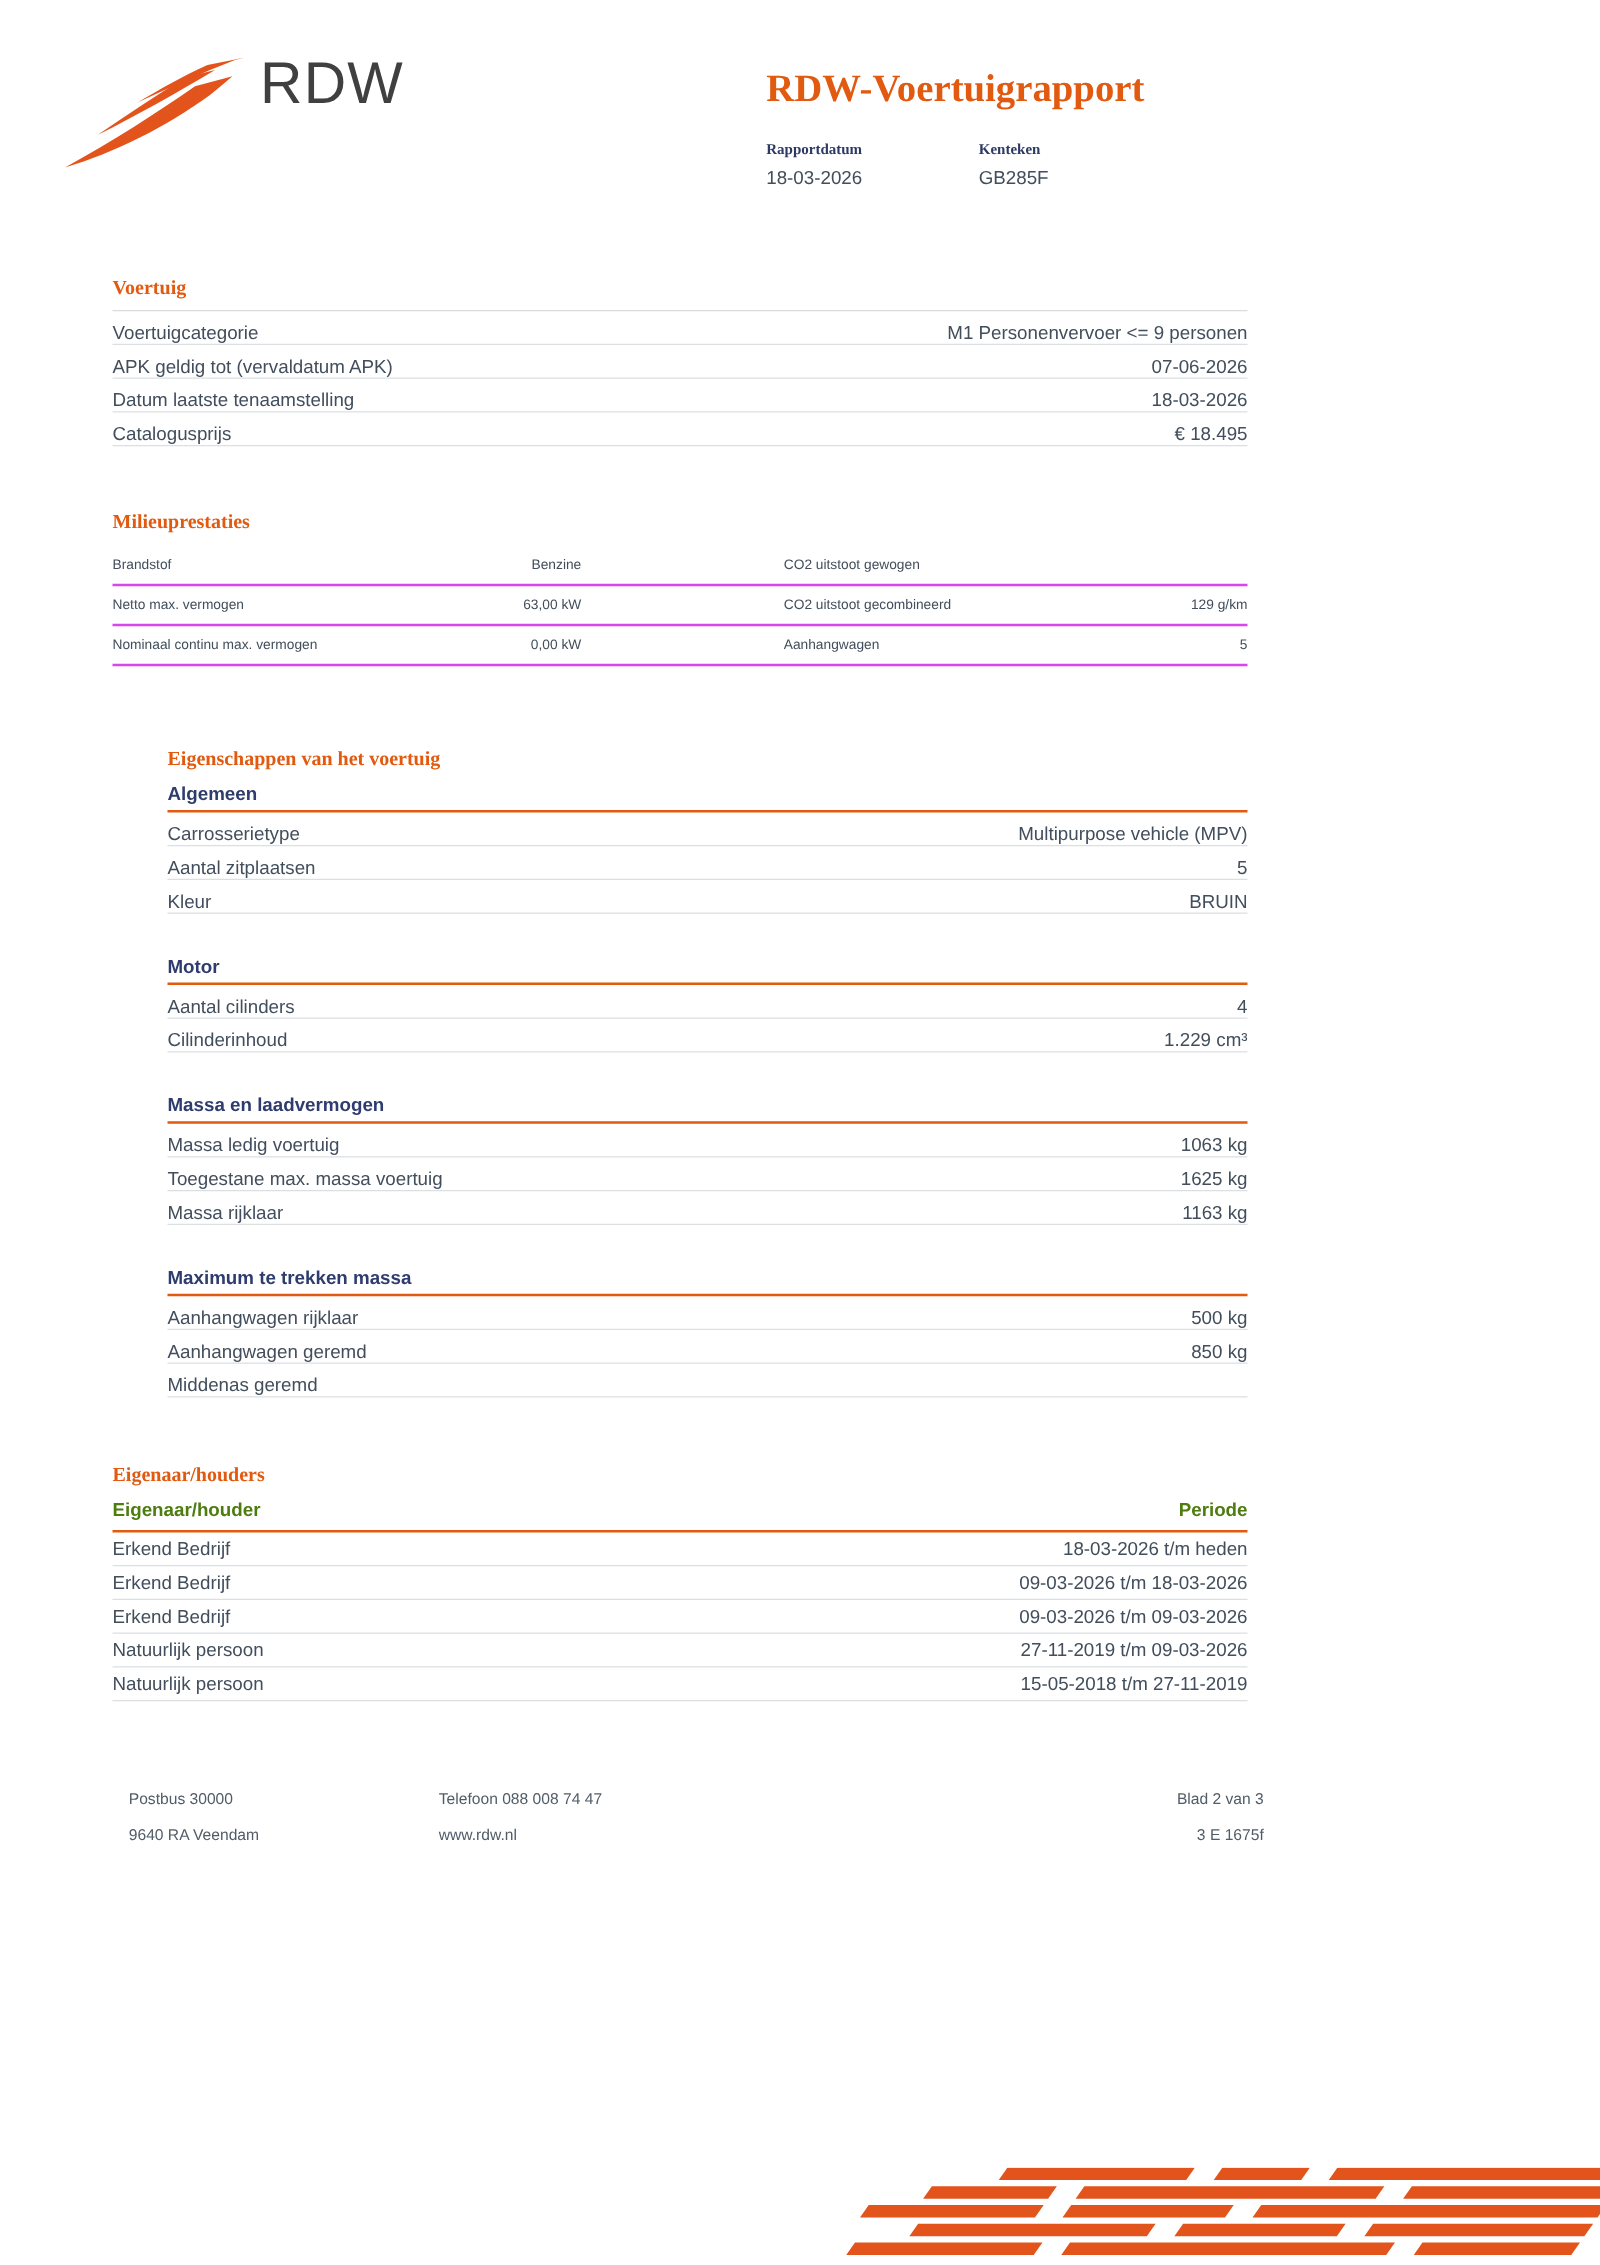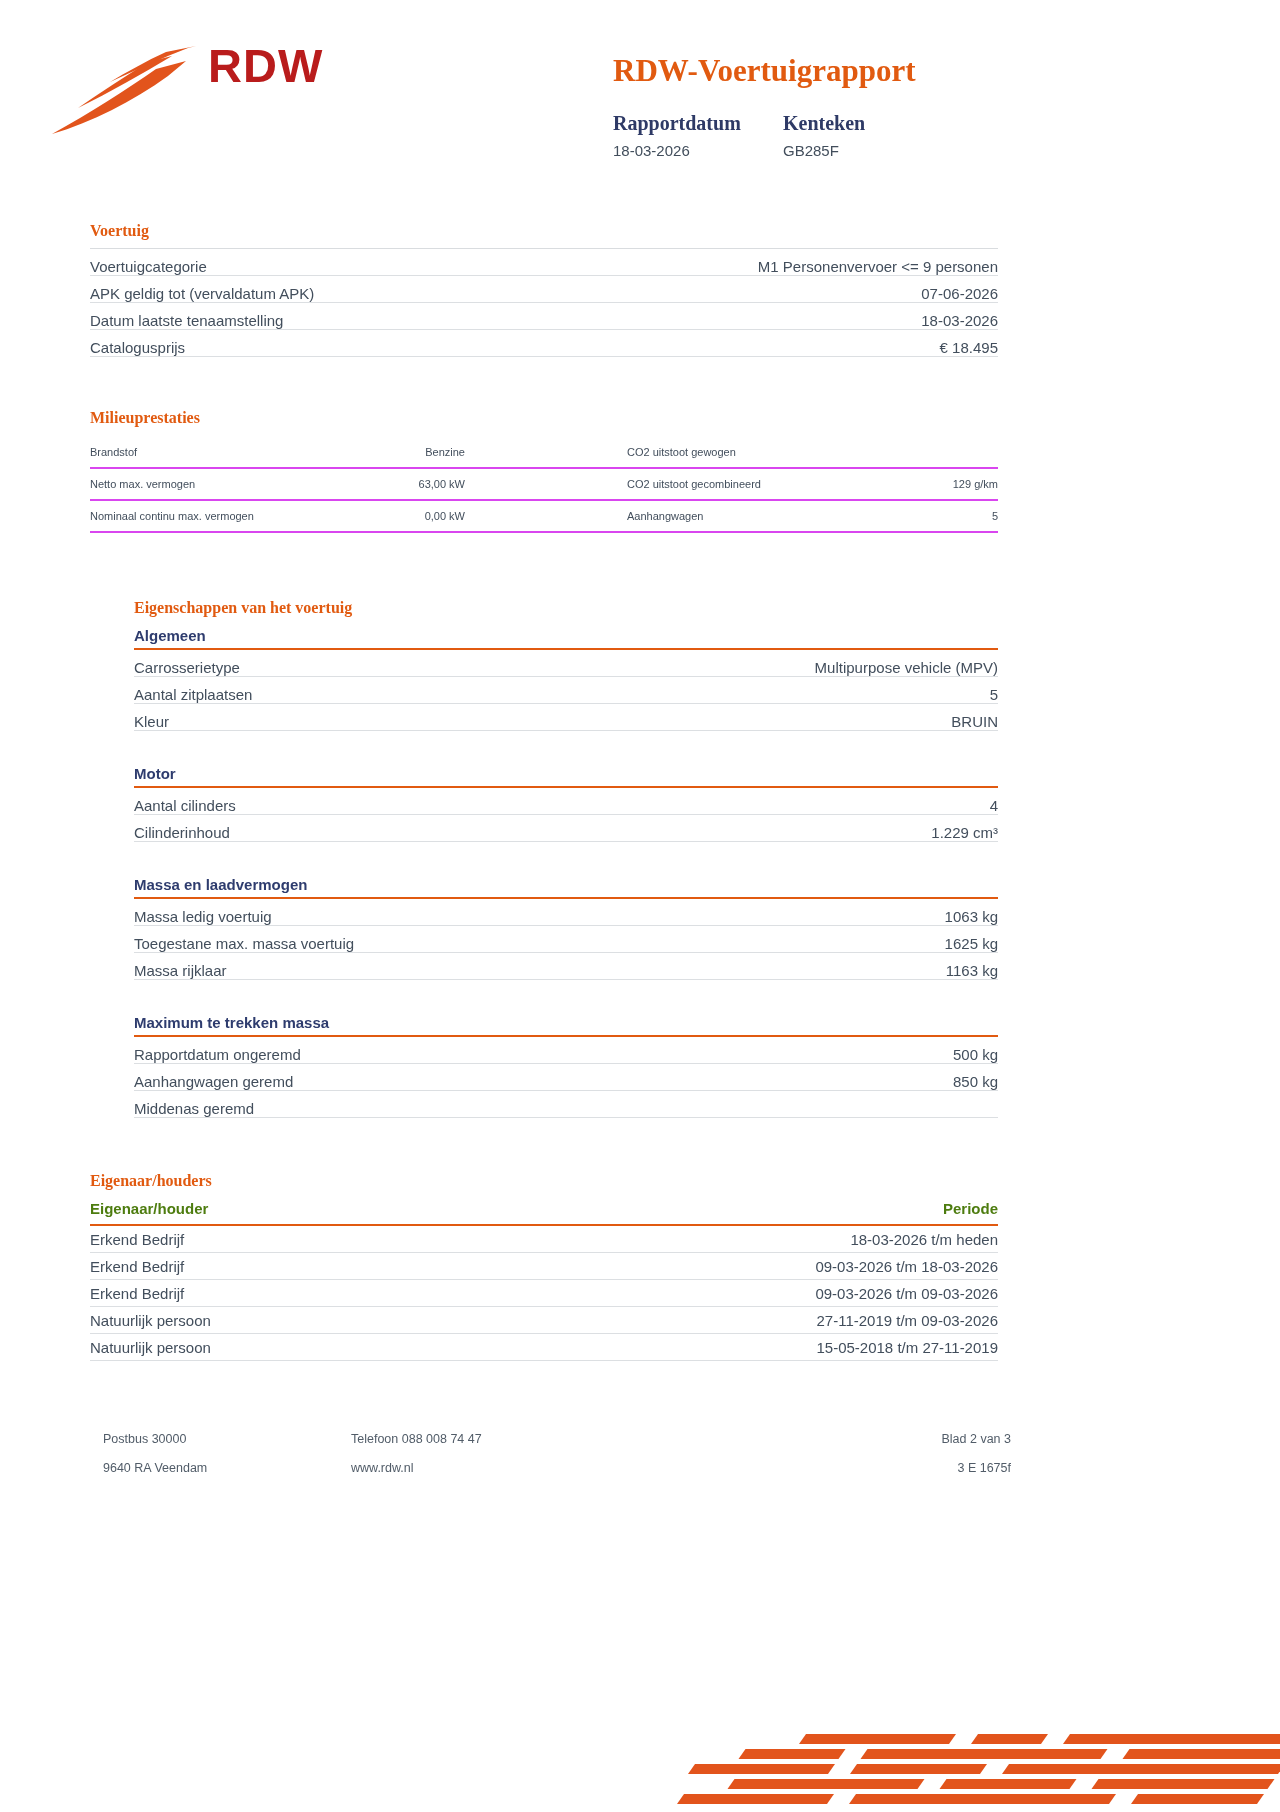--- a/index.html
+++ b/index.html
@@ -4,27 +4,27 @@
 <style>
   * { margin:0; padding:0; box-sizing:border-box; }
   html,body { background:#ffffff; }
   body { font-family:"Liberation Sans", sans-serif; color:#424e5c; }
 
   .page { position:relative; width:1280px; height:1812px; background:#fff; overflow:hidden; }
 
   
   .logo { position:absolute; left:48px; top:46px; display:flex; align-items:flex-start; }
   .logo-swoosh { width:150px; height:95px; display:block; }
-  .logo-text { font-size:47px; font-weight:bold; color:#b91c1c; letter-spacing:1px; margin-left:10px; margin-top:-4px; line-height:1; }
+  .logo-text { font-size:47px; font-weight:normal; color:#404040; letter-spacing:1px; margin-left:10px; margin-top:-4px; line-height:1; }
 
   .report-head { position:absolute; left:613px; top:55px; width:400px; }
   .report-title { font-family:"Liberation Serif", serif; font-weight:bold; font-size:31px; color:#e15a10; line-height:1.05; }
   .report-meta { display:flex; margin-top:24px; }
   .meta-col { width:170px; }
-  .meta-label { font-family:"Liberation Serif", serif; font-weight:bold; font-size:20px; color:#2e3a66; }
+  .meta-label { font-family:"Liberation Serif", serif; font-weight:bold; font-size:12px; color:#2e3a66; }
   .meta-value { margin-top:7px; font-size:15px; color:#424e5c; }
 
   
   .content { position:absolute; left:90px; top:222px; width:908px; }
 
   .sec-title { font-family:"Liberation Serif", serif; font-weight:bold; font-size:16px; color:#e15a10; line-height:18px; }
   .sec-title.underlined { padding-bottom:8px; border-bottom:1px solid #d9dcdf; }
   .sec-title.spaced { margin-bottom:10px; }
 
   .kv-row { display:flex; justify-content:space-between; align-items:flex-end; height:27px; border-bottom:1px solid #dcdfe2; font-size:15px; }
@@ -202,21 +202,21 @@
               <span class="value">1163 kg</span>
             </div>
           </div>
       </div>
 
       <div class="subsec">
         <div class="subsec-title">Maximum te trekken massa</div>
         <div>
 
             <div class="kv-row">
-              <span class="label">Rapportdatum ongeremd</span>
+              <span class="label">Aanhangwagen rijklaar</span>
               <span class="value">500 kg</span>
             </div>
 
             <div class="kv-row">
               <span class="label">Aanhangwagen geremd</span>
               <span class="value">850 kg</span>
             </div>
 
             <div class="kv-row">
               <span class="label">Middenas geremd</span>

